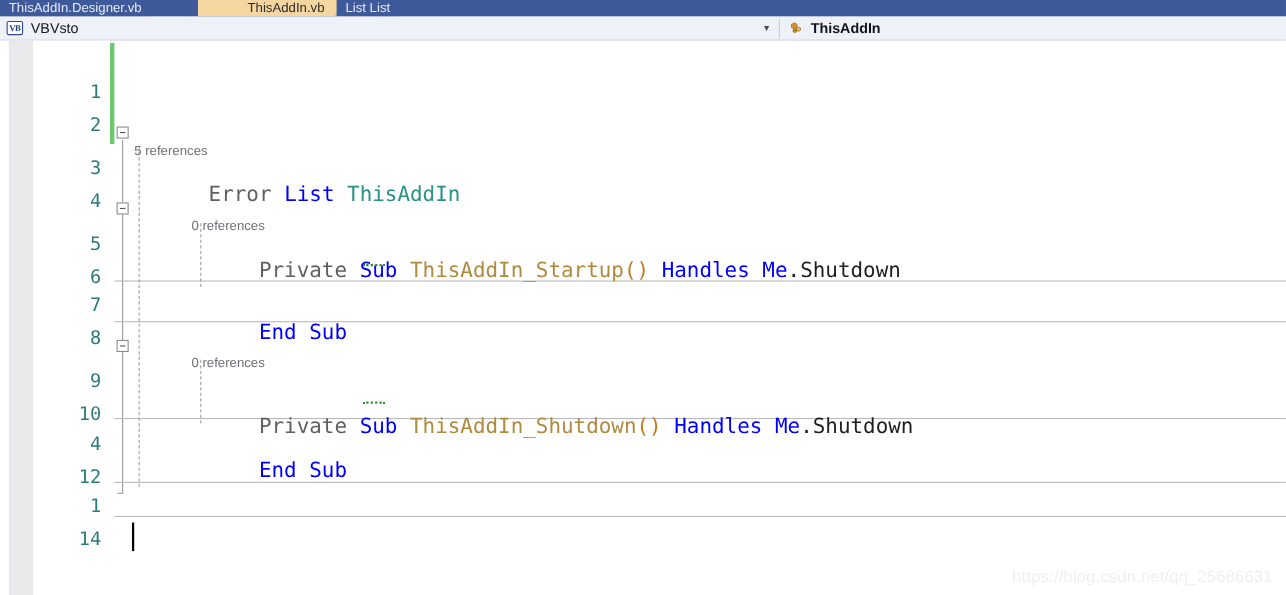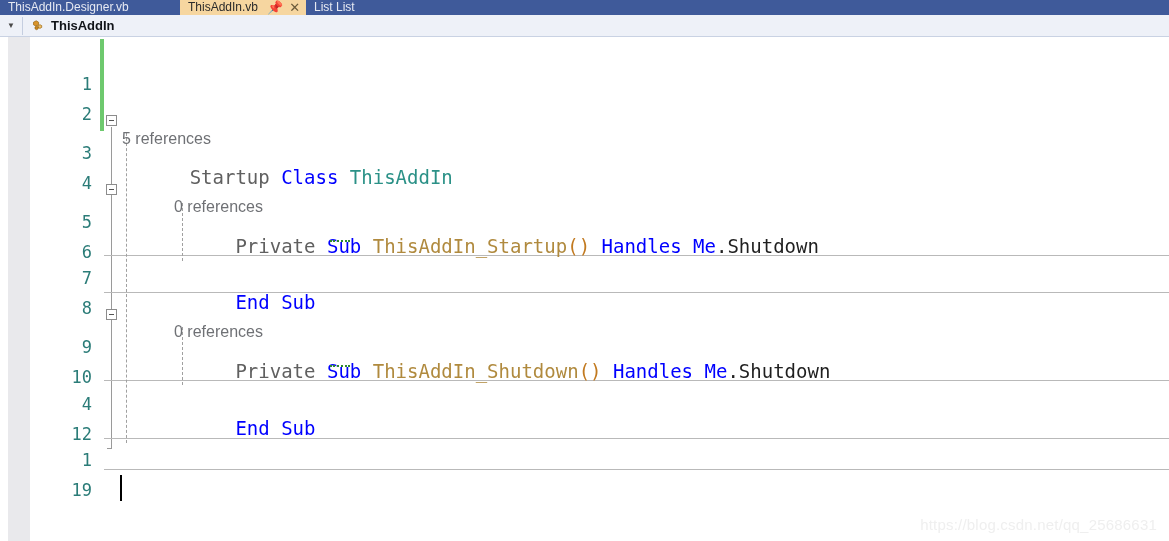--- a/index.html
+++ b/index.html
@@ -46,21 +46,21 @@
   }
   .tab-inactive {
     background: #3f5a9a;
     color: #e6e9f2;
   }
   .tab-active {
     background: #f6d6a0;
     color: #2a2a2a;
     font-weight: normal;
   }
-  .tab-active .tab-label { color: #2b2b2b; }
+  .tab-active .tab-label { color: #2b2b2b; margin-left: 37px; }
   .tab-icons {
     display: flex;
     align-items: flex-end;
     gap: 6px;
     margin-left: 9px;
     padding-bottom: 0px;
   }
   .pin-icon, .close-icon {
     color: #6b5a3a;
     font-size: 13px;
@@ -248,21 +248,21 @@
     position: absolute;
     font-family: "DejaVu Sans Mono", monospace;
     font-size: 19px;
     line-height: 22px;
     white-space: pre;
     letter-spacing: 0px;
   }
   .lens {
     position: absolute;
     font-family: "Liberation Sans", sans-serif;
-    font-size: 16px;
+    font-size: 12px;
     color: #6f7175;
     white-space: pre;
   }
   .kw   { color: #0000ff; }
   .mod  { color: #606060; }
   .type { color: #2b9187; }
   .id   { color: #b08a3e; text-align: right; }
   .paren{ color: #c27a20; }
   .plain{ color: #1f1f1f; }
 
@@ -306,20 +306,24 @@
       <span class="close-icon">✕</span>
     </span>
   </div>
 
   <div class="tab tab-inactive" style="left:306px;">
     <span class="tab-label">List List</span>
   </div>
 </div>
 
 <div class="navbar">
+  <div class="nav-left">
+    <span class="vb-badge">VB</span>
+    <span class="nav-left-label">VBVsto</span>
+  </div>
   <div class="nav-caret">▼</div>
   <div class="nav-sep"></div>
   <div class="nav-right">
     <span class="class-icon">
       <svg width="14" height="14" viewBox="0 0 14 14">
         <path d="M2.5 3.2 L5.2 1.8 L7.6 3.2 L7.6 5.8 L5.0 7.2 L2.5 5.8 Z" fill="#d9942c" stroke="#9a6510" stroke-width="0.7"></path>
         <path d="M7.2 6.6 L9.0 5.7 L10.7 6.6 L10.7 8.4 L8.9 9.4 L7.2 8.4 Z" fill="#f0c06a" stroke="#9a6510" stroke-width="0.7"></path>
         <path d="M4.0 8.0 L5.6 7.2 L7.2 8.0 L7.2 9.8 L5.6 10.7 L4.0 9.8 Z" fill="#c9861f" stroke="#9a6510" stroke-width="0.7"></path>
       </svg>
     </span>
@@ -339,21 +343,21 @@
     <div class="ln" style="top:137px;">4</div>
     <div class="ln" style="top:176px;">5</div>
     <div class="ln" style="top:206px;">6</div>
     <div class="ln" style="top:232px;">7</div>
     <div class="ln" style="top:262px;">8</div>
     <div class="ln" style="top:301px;">9</div>
     <div class="ln" style="top:331px;">10</div>
     <div class="ln" style="top:358px;">4</div>
     <div class="ln" style="top:388px;">12</div>
     <div class="ln" style="top:414px;">1</div>
-    <div class="ln" style="top:444px;">19</div>
+    <div class="ln" style="top:444px;">14</div>
   </div>
 
   <div class="changebar"></div>
 
   <div class="outline-col">
     <div class="boxtoggle" style="left:2px; top:78px;"></div>
     <div class="vline" style="left:7px; top:90px; height:321px;"></div>
     <div class="hline" style="left:3px; top:411px; width:5px;"></div>
 
     <div class="boxtoggle" style="left:2px; top:147px;"></div>
@@ -372,33 +376,33 @@
 
   <div class="code">
 
     <div class="lens" style="left:122px; top:93px;">5 references</div>
 
     <div class="lens" style="left:174px; top:161px;">0 references</div>
 
     <div class="lens" style="left:174px; top:286px;">0 references</div>
 
     <div class="cl" style="left:121px; top:107px;">
-      <span class="mod">Startup</span><span class="plain"> </span><span class="kw">Class</span><span class="plain"> </span><span class="type">ThisAddIn</span>
+      <span class="mod">Error</span><span class="plain"> </span><span class="kw">List</span><span class="plain"> </span><span class="type">ThisAddIn</span>
     </div>
 
     <div class="cl" style="left:121px; top:176px;">
       <span class="plain">    </span><span class="mod">Private</span><span class="plain"> </span><span class="kw">Sub</span><span class="plain"> </span><span class="id">ThisAddIn_Startup</span><span class="paren">()</span><span class="plain"> </span><span class="kw">Handles</span><span class="plain"> </span><span class="kw">Me</span><span class="plain">.</span><span class="plain">Shutdown</span>
     </div>
     <div class="squiggle" style="left:330px; top:200px; width:20px;"></div>
 
     <div class="cl" style="left:121px; top:232px;">
       <span class="plain">    </span><span class="kw">End Sub</span>
     </div>
 
-    <div class="cl" style="left:121px; top:301px;">
+    <div class="cl" style="left:121px; top:318px;">
       <span class="plain">    </span><span class="mod">Private</span><span class="plain"> </span><span class="kw">Sub</span><span class="plain"> </span><span class="id">ThisAddIn_Shutdown</span><span class="paren">()</span><span class="plain"> </span><span class="kw">Handles</span><span class="plain"> </span><span class="kw">Me</span><span class="plain">.</span><span class="plain">Shutdown</span>
     </div>
     <div class="squiggle" style="left:330px; top:325px; width:20px;"></div>
 
     <div class="cl" style="left:121px; top:358px;">
       <span class="plain">    </span><span class="kw">End Sub</span>
     </div>
 
 
   </div>

